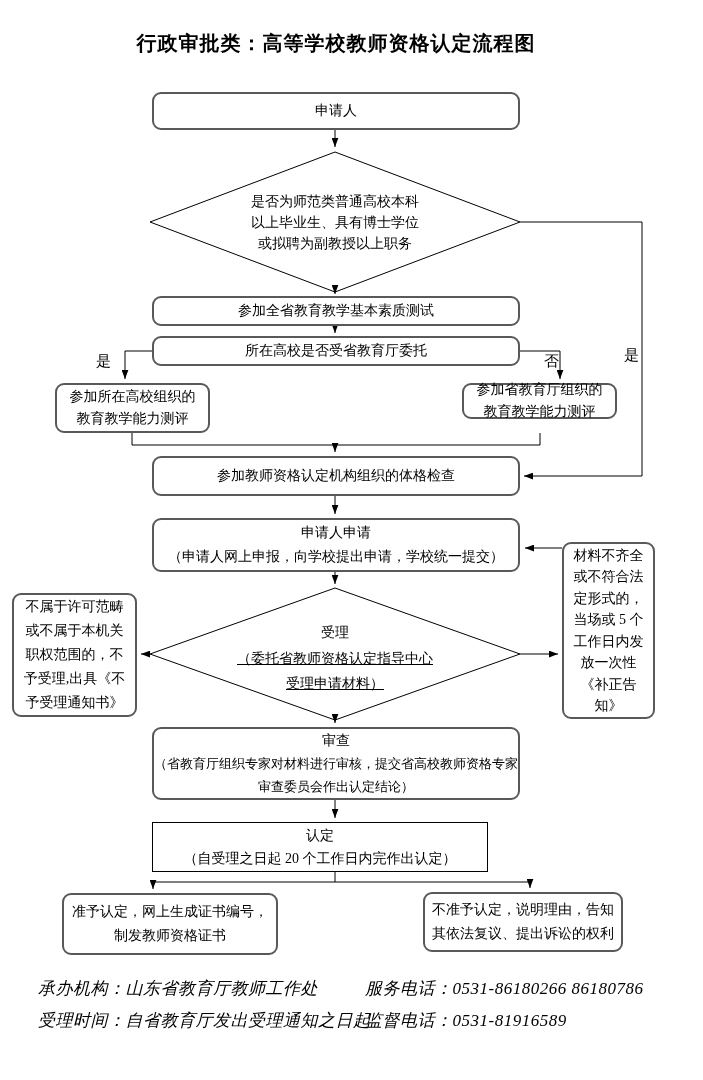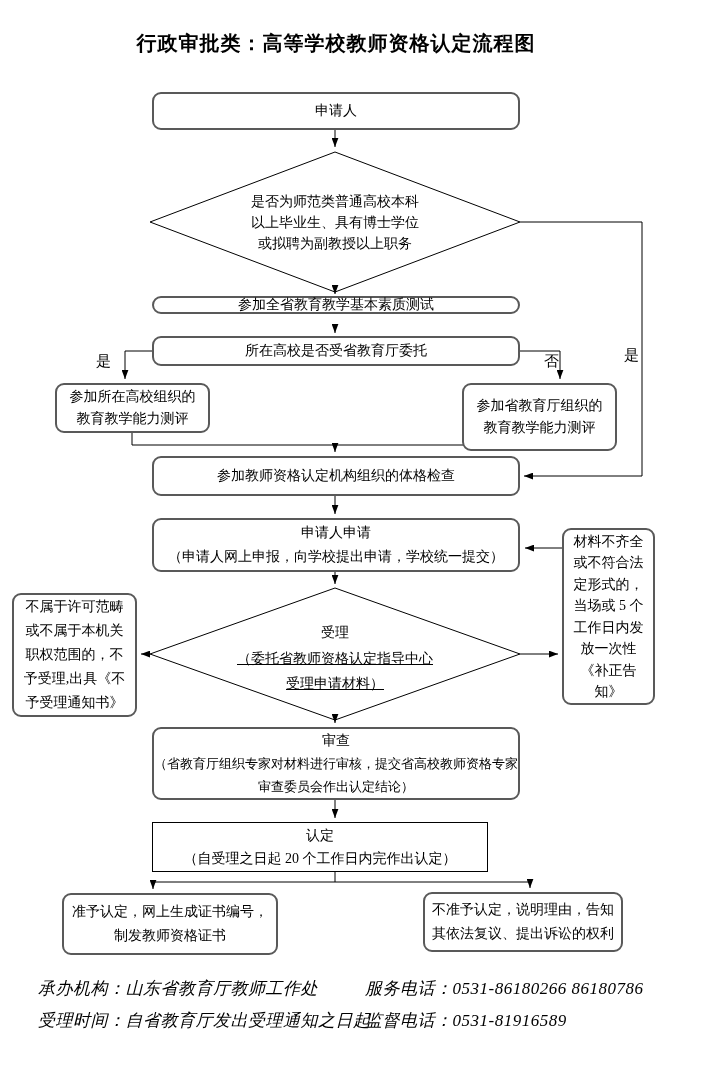--- a/index.html
+++ b/index.html
@@ -23,21 +23,21 @@
     position:absolute;box-sizing:border-box;z-index:2;background:var(--background);
     display:flex;flex-direction:column;align-items:center;justify-content:center;
     text-align:center;font-size:14px;line-height:22px;white-space:pre-line;
   }
   .rounded{border:2px solid var(--box_border);border-radius:9px;}
   .sharp{border:1px solid var(--line);border-radius:0;}
   .floating{background:transparent;border:none;z-index:3;}
   .lbl{
     position:absolute;z-index:3;font-size:15px;line-height:18px;
   }
-  .lh21{line-height:21px;} .lh215{line-height:21.5px;} .lh23{line-height:23px;}
+  .lh21{line-height:21px;} .lh215{line-height:21.5px;margin-top:14px;} .lh23{line-height:23px;}
   .lh24{line-height:24px;} .lh25{line-height:25px;text-decoration:underline;}
   .f13{font-size:13px;}
   .footer-item{position:absolute;z-index:3;font-size:17px;font-style:italic;line-height:22px;letter-spacing:0.5px;}
 </style>
 </head>
 <body>
 
 <div class="stage">
 
   <svg width="703" height="1080" viewBox="0 0 703 1080">
@@ -79,32 +79,32 @@
   </svg>
 
   <div class="title">行政审批类：高等学校教师资格认定流程图</div>
 
   <div class="node rounded" style="left:152px;top:92px;width:368px;height:38px;">申请人</div>
 
   <div class="node floating lh21" style="left:180px;top:190px;width:310px;height:64px;">是否为师范类普通高校本科
 以上毕业生、具有博士学位
 或拟聘为副教授以上职务</div>
 
-  <div class="node rounded" style="left:152px;top:296px;width:368px;height:18px;">参加全省教育教学基本素质测试</div>
+  <div class="node rounded" style="left:152px;top:296px;width:368px;height:30px;">参加全省教育教学基本素质测试</div>
 
   <div class="node rounded" style="left:152px;top:336px;width:368px;height:30px;">所在高校是否受省教育厅委托</div>
 
   <div class="lbl" style="left:96px;top:352px;">是</div>
   <div class="lbl" style="left:544px;top:352px;">否</div>
   <div class="lbl" style="left:624px;top:346px;">是</div>
 
   <div class="node rounded" style="left:55px;top:383px;width:155px;height:50px;">参加所在高校组织的
 教育教学能力测评</div>
 
-  <div class="node rounded" style="left:462px;top:383px;width:155px;height:68px;">参加省教育厅组织的
+  <div class="node rounded" style="left:462px;top:383px;width:155px;height:36px;">参加省教育厅组织的
 教育教学能力测评</div>
 
   <div class="node rounded" style="left:152px;top:456px;width:368px;height:40px;">参加教师资格认定机构组织的体格检查</div>
 
   <div class="node rounded lh24" style="left:152px;top:518px;width:368px;height:54px;">
     <div>申请人申请</div>
     <div>（申请人网上申报，向学校提出申请，学校统一提交）</div>
   </div>
 
   <div class="node floating" style="left:185px;top:621px;width:300px;height:24px;">受理</div>

